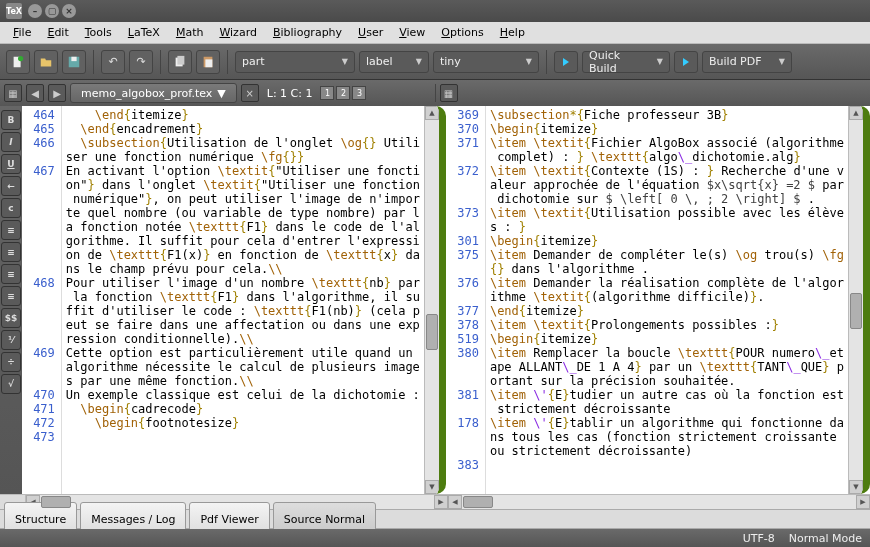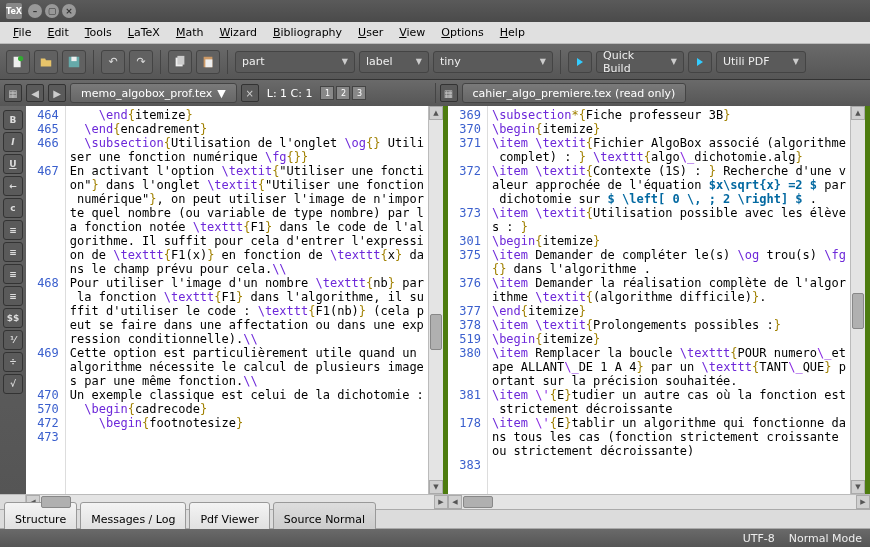--- a/index.html
+++ b/index.html
@@ -24,28 +24,28 @@
 .tabbar-left, .tabbar-right { display:flex; align-items:center; gap:4px; flex:1; }
 .tabbar-right { border-left:1px solid #444; padding-left:4px; }
 .navbtn { width:18px; height:18px; background:#5a5a5a; border:1px solid #333; border-radius:2px; display:flex; align-items:center; justify-content:center; color:#ccc; font-size:10px; cursor:pointer; }
 .filetab { height:20px; background:linear-gradient(#7a7a7a,#666); border:1px solid #444; border-radius:3px; color:#fff; padding:0 10px; display:flex; align-items:center; gap:5px; font-size:11px; }
 .statusbox { color:#fff; font-size:11px; padding:0 4px; }
 .panebox { width:14px; height:14px; background:#888; border:1px solid #444; display:flex; align-items:center; justify-content:center; font-size:8px; color:#fff; cursor:pointer; }
 .editor-area { flex:1; display:flex; overflow:hidden; background:#fff; }
 .sidebar { width:26px; background:linear-gradient(#666,#555); display:flex; flex-direction:column; align-items:center; padding-top:4px; gap:2px; }
 .sidebtn { width:20px; height:20px; background:#5a5a5a; border:1px solid #333; border-radius:3px; display:flex; align-items:center; justify-content:center; color:#ddd; font-size:9px; font-weight:bold; cursor:pointer; }
 .splitpane { flex:1; display:flex; }
-.pane { flex:1; display:flex; overflow:hidden; position:relative; border-right:5px solid #4d7c0f; }
+.pane { flex:1; display:flex; overflow:hidden; position:relative; border-right:7px solid #4d7c0f;border-radius:10px; }
 .gutter { width:40px; background:#fff; text-align:right; color:#3a5fcd; font-family:"DejaVu Sans Mono",monospace; font-size:12px; padding:2px 6px 2px 0; border-right:1px solid #ddd; overflow:hidden; }
 .gutter div { height:14px; line-height:14px; }
 .code { flex:1; font-family:"DejaVu Sans Mono",monospace; font-size:12px; line-height:14px; padding:2px 4px; overflow:hidden; white-space:pre-wrap; word-break:break-word; color:#000; }
-.code .kw { color:#6d28d9; }
+.code .kw { color:#a16207; }
 .code .br { color:#a08000; }
 .code .mf { color:#8a2be2; }
-.code .mt { color:#0369a1;font-weight:bold; }
+.code .mt { color:#404040; }
 .scrollbar-v { width:15px; background:#e4e4e4; border-left:1px solid #bbb; display:flex; flex-direction:column; }
 .sb-btn { height:14px; background:#d0d0d0; border:1px solid #aaa; font-size:7px; text-align:center; line-height:12px; color:#555; cursor:pointer; }
 .sb-track { flex:1; position:relative; }
 .sb-thumb { position:absolute; left:1px; right:1px; background:#b0b0b0; border:1px solid #888; border-radius:2px; }
 .scrollbar-h { height:15px; background:#e4e4e4; border-top:1px solid #bbb; display:flex; }
 .sb-btn-h { width:14px; background:#d0d0d0; border:1px solid #aaa; font-size:7px; text-align:center; line-height:12px; color:#555; cursor:pointer; }
 .sb-track-h { flex:1; position:relative; }
 .sb-thumb-h { position:absolute; top:1px; bottom:1px; background:#b0b0b0; border:1px solid #888; border-radius:2px; }
 .hscroll-row { display:flex; }
 .bottom-tabs { height:20px; background:#dcdcdc; display:flex; align-items:center; padding:0 4px; gap:3px; border-top:1px solid #aaa; border-bottom:1px solid #aaa; }
@@ -117,39 +117,39 @@
   <div class="combo" style="width:120px">
       <span>part</span>
       <span style="flex:1"></span>
       <span class="arrow">▼</span>
     </div>
   <div class="combo" style="width:70px">
       <span>label</span>
       <span style="flex:1"></span>
       <span class="arrow">▼</span>
     </div>
-  <div class="combo" style="width:120px">
+  <div class="combo" style="width:106px">
       <span>tiny</span>
       <span style="flex:1"></span>
       <span class="arrow">▼</span>
     </div>
   <div class="tsep"></div>
   <div class="runbtn">
       <span class="play"></span>
     </div>
   <div class="combo" style="width:88px">
       <span>Quick Build</span>
       <span style="flex:1"></span>
       <span class="arrow">▼</span>
     </div>
   <div class="runbtn">
       <span class="play"></span>
     </div>
   <div class="combo" style="width:90px">
-      <span>Utili PDF</span>
+      <span>Build PDF</span>
       <span style="flex:1"></span>
       <span class="arrow">▼</span>
     </div>
 </div>
 
 <div class="tabbar">
   <div class="tabbar-left">
     <div class="navbtn">▦</div>
     <div class="navbtn">◀</div>
     <div class="navbtn">▶</div>
@@ -160,23 +160,20 @@
     <div class="navbtn">×</div>
     <span class="statusbox">L: 1 C: 1</span>
     <div id="panes-left" style="display:flex;gap:2px">
         <div class="panebox">1</div>
         <div class="panebox">2</div>
         <div class="panebox">3</div>
       </div>
   </div>
   <div class="tabbar-right">
     <div class="navbtn">▦</div>
-    <div class="filetab">
-        <span>cahier_algo_premiere.tex (read only)</span>
-      </div>
   </div>
 </div>
 
 <div class="editor-area">
   <div class="sidebar" id="sidebar">
       <div class="sidebtn">B</div>
       <div class="sidebtn" style="font-style: italic;">I</div>
       <div class="sidebtn" style="text-decoration: underline;">U</div>
       <div class="sidebtn">←</div>
       <div class="sidebtn">c</div>
@@ -206,21 +203,21 @@
           <div></div>
           <div>468</div>
           <div></div>
           <div></div>
           <div></div>
           <div></div>
           <div>469</div>
           <div></div>
           <div></div>
           <div>470</div>
-          <div>570</div>
+          <div>471</div>
           <div>472</div>
           <div>473</div>
         </div>
       <div class="code" id="codeL"><div style="height: 14px; white-space: pre; overflow: hidden;">    <span class="kw">\end</span><span class="br">{</span>itemize<span class="br">}</span></div><div style="height: 14px; white-space: pre; overflow: hidden;">  <span class="kw">\end</span><span class="br">{</span>encadrement<span class="br">}</span></div><div style="height: 14px; white-space: pre; overflow: hidden;">  <span class="kw">\subsection</span><span class="br">{</span>Utilisation de l'onglet <span class="kw">\og</span><span class="br">{}</span> Utili</div><div style="height: 14px; white-space: pre; overflow: hidden;">ser une fonction numérique <span class="kw">\fg</span><span class="br">{}}</span></div><div style="height: 14px; white-space: pre; overflow: hidden;">En activant l'option <span class="kw">\textit</span><span class="br">{</span>"Utiliser une foncti</div><div style="height: 14px; white-space: pre; overflow: hidden;">on"<span class="br">}</span> dans l'onglet <span class="kw">\textit</span><span class="br">{</span>"Utiliser une fonction</div><div style="height: 14px; white-space: pre; overflow: hidden;"> numérique"<span class="br">}</span>, on peut utiliser l'image de n'impor</div><div style="height: 14px; white-space: pre; overflow: hidden;">te quel nombre (ou variable de type nombre) par l</div><div style="height: 14px; white-space: pre; overflow: hidden;">a fonction notée <span class="kw">\texttt</span><span class="br">{</span>F1<span class="br">}</span> dans le code de l'al</div><div style="height: 14px; white-space: pre; overflow: hidden;">gorithme. Il suffit pour cela d'entrer l'expressi</div><div style="height: 14px; white-space: pre; overflow: hidden;">on de <span class="kw">\texttt</span><span class="br">{</span>F1(x)<span class="br">}</span> en fonction de <span class="kw">\texttt</span><span class="br">{</span>x<span class="br">}</span> da</div><div style="height: 14px; white-space: pre; overflow: hidden;">ns le champ prévu pour cela.<span class="kw">\\</span></div><div style="height: 14px; white-space: pre; overflow: hidden;">Pour utiliser l'image d'un nombre <span class="kw">\texttt</span><span class="br">{</span>nb<span class="br">}</span> par</div><div style="height: 14px; white-space: pre; overflow: hidden;"> la fonction <span class="kw">\texttt</span><span class="br">{</span>F1<span class="br">}</span> dans l'algorithme, il su</div><div style="height: 14px; white-space: pre; overflow: hidden;">ffit d'utiliser le code : <span class="kw">\texttt</span><span class="br">{</span>F1(nb)<span class="br">}</span> (cela p</div><div style="height: 14px; white-space: pre; overflow: hidden;">eut se faire dans une affectation ou dans une exp</div><div style="height: 14px; white-space: pre; overflow: hidden;">ression conditionnelle).<span class="kw">\\</span></div><div style="height: 14px; white-space: pre; overflow: hidden;">Cette option est particulièrement utile quand un </div><div style="height: 14px; white-space: pre; overflow: hidden;">algorithme nécessite le calcul de plusieurs image</div><div style="height: 14px; white-space: pre; overflow: hidden;">s par une même fonction.<span class="kw">\\</span></div><div style="height: 14px; white-space: pre; overflow: hidden;">Un exemple classique est celui de la dichotomie :</div><div style="height: 14px; white-space: pre; overflow: hidden;">  <span class="kw">\begin</span><span class="br">{</span>cadrecode<span class="br">}</span></div><div style="height: 14px; white-space: pre; overflow: hidden;">    <span class="kw">\begin</span><span class="br">{</span>footnotesize<span class="br">}</span></div><div style="height: 14px; white-space: pre; overflow: hidden;"> </div></div>
       <div class="scrollbar-v">
         <div class="sb-btn">▲</div>
         <div class="sb-track">
             <div class="sb-thumb" style="top:54%;height:10%"></div>
           </div>
         <div class="sb-btn">▼</div>

